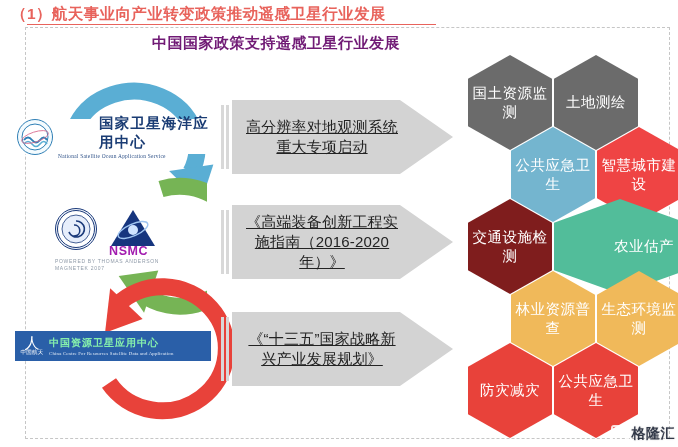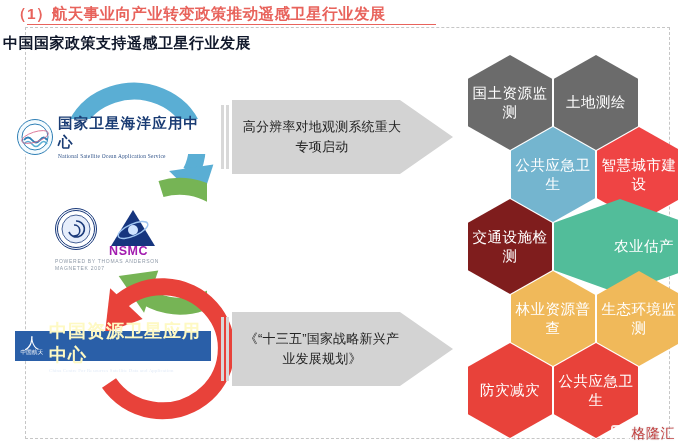--- a/index.html
+++ b/index.html
@@ -30,41 +30,41 @@
   .frame{
     position:absolute;left:22px;top:27px;
     width:645px;height:412px;
     border:1px dashed #c6c6c6;
     box-sizing:border-box;
   }
 
   
   .chart-title{
     position:absolute;left:0;top:34px;width:546px;
-    text-align:left;
-    font-size:15px;font-weight:bold;color:#0f172a;
+    text-align:center;
+    font-size:15px;font-weight:bold;color:#701a75;
     letter-spacing:0.5px;
   }
 
   
   .ring{position:absolute;}
 
   
   .logo{position:absolute;background:#fff;}
 
   .logo1{left:14px;top:119px;width:192px;height:35px;display:flex;align-items:center;}
   .logo1 .mark{
     width:34px;height:34px;border-radius:50%;
     border:1px solid #2f7fb5;
     background:#f4fbfe;
     display:flex;align-items:center;justify-content:center;
     flex:0 0 auto;margin-right:5px;position:relative;
   }
   .logo1 .txt-cn{font-size:14.5px;color:#1a3c74;font-weight:bold;letter-spacing:1.2px;
-    font-family:"Liberation Serif","DejaVu Serif",serif;}
+    font-family:"Liberation Serif","DejaVu Serif",serif;margin-left:41px;}
   .logo1 .txt-en{font-size:5.4px;color:#2c4f86;letter-spacing:0.25px;margin-top:1px;
     font-family:"Liberation Serif","DejaVu Serif",serif;}
 
   .logo2{left:52px;top:208px;width:150px;height:58px;}
   .logo2 .seal{
     position:absolute;left:0;top:0;width:40px;height:40px;border-radius:50%;
     border:1px solid #1b3a7a;background:#eef3fb;
   }
   .logo2 .tri{position:absolute;left:55px;top:0px;width:46px;height:40px;}
   .logo2 .nsmc{
@@ -77,21 +77,21 @@
   }
 
   .logo3{left:12px;top:331px;width:196px;height:30px;background:#2a5fa8;
     display:flex;align-items:center;}
   .logo3 .cz{
     width:26px;height:26px;margin:0 4px 0 4px;flex:0 0 auto;
     display:flex;flex-direction:column;align-items:center;justify-content:center;
   }
   .logo3 .cz-g{font-size:15px;color:#fff;line-height:13px;}
   .logo3 .cz-t{font-size:5.5px;color:#fff;letter-spacing:0.3px;}
-  .logo3 .t-cn{font-size:18px;color:#fef9c3;font-weight:bold;letter-spacing:1px;
+  .logo3 .t-cn{font-size:10px;color:#86efac;font-weight:bold;letter-spacing:1px;
     font-family:"Liberation Serif","DejaVu Serif",serif;}
   .logo3 .t-en{font-size:4.8px;color:#e2ebf7;letter-spacing:0.2px;margin-top:1px;
     font-family:"Liberation Serif","DejaVu Serif",serif;}
 
   
   .chev{
     position:absolute;
     width:232px;height:74px;
   }
   .chev .bars{
@@ -102,22 +102,23 @@
   .chev .bars i:nth-child(2){left:5px;}
   .chev .body{
     position:absolute;left:11px;top:0;width:221px;height:74px;
     background:#d3d3d3;
     clip-path:polygon(0 0, 76% 0, 100% 50%, 76% 100%, 0 100%);
     display:flex;align-items:center;justify-content:flex-start;
   }
   .chev .label{
     width:160px;margin-left:10px;
     text-align:center;
-    font-size:13px;color:#232323;line-height:20px;font-weight:500;
+    font-size:15px;color:#232323;line-height:20px;font-weight:500;
     letter-spacing:0.2px;
+    text-decoration:underline;
   }
 
   
   .hex{
     position:absolute;width:84px;height:95px;
     clip-path:polygon(50% 0,100% 25%,100% 75%,50% 100%,0 75%,0 25%);
     display:flex;align-items:center;justify-content:center;
     text-align:center;
     color:#ffffff;font-size:14.5px;line-height:19px;
     letter-spacing:0.5px;
@@ -131,21 +132,21 @@
     opacity:.85;
   }
   .watermark .g{
     width:14px;height:14px;border:2px solid #ffffff;border-radius:3px;
     margin-right:3px;position:relative;
   }
   .watermark .g::after{
     content:"";position:absolute;right:-1px;top:5px;width:7px;height:2px;background:#fff;
   }
   .watermark .wt{
-    font-size:14px;color:#b91c1c;font-weight:normal;letter-spacing:0.5px;
+    font-size:14px;color:#0f172a;font-weight:bold;letter-spacing:0.5px;
     text-shadow:0 0 2px rgba(0,0,0,.25);
   }
 </style>
 </head>
 <body>
 
 <div id="root">
 
   <div class="headline">
     <span class="num">（1）</span><span>航天事业向产业转变政策推动遥感卫星行业发展</span>
@@ -220,20 +221,29 @@
   <div class="chev" style="left:218px;top:100px;">
     <div class="bars">
         <i></i>
         <i></i>
       </div>
     <div class="body">
       <div class="label">高分辨率对地观测系统重大专项启动</div>
     </div>
   </div>
 
+  <div class="chev" style="left:218px;top:205px;">
+    <div class="bars">
+        <i></i>
+        <i></i>
+      </div>
+    <div class="body">
+      <div class="label">《高端装备创新工程实施指南（2016-2020年）》</div>
+    </div>
+  </div>
 
   <div class="chev" style="left:218px;top:312px;">
     <div class="bars">
         <i></i>
         <i></i>
       </div>
     <div class="body">
       <div class="label">《“十三五”国家战略新兴产业发展规划》</div>
     </div>
   </div>

